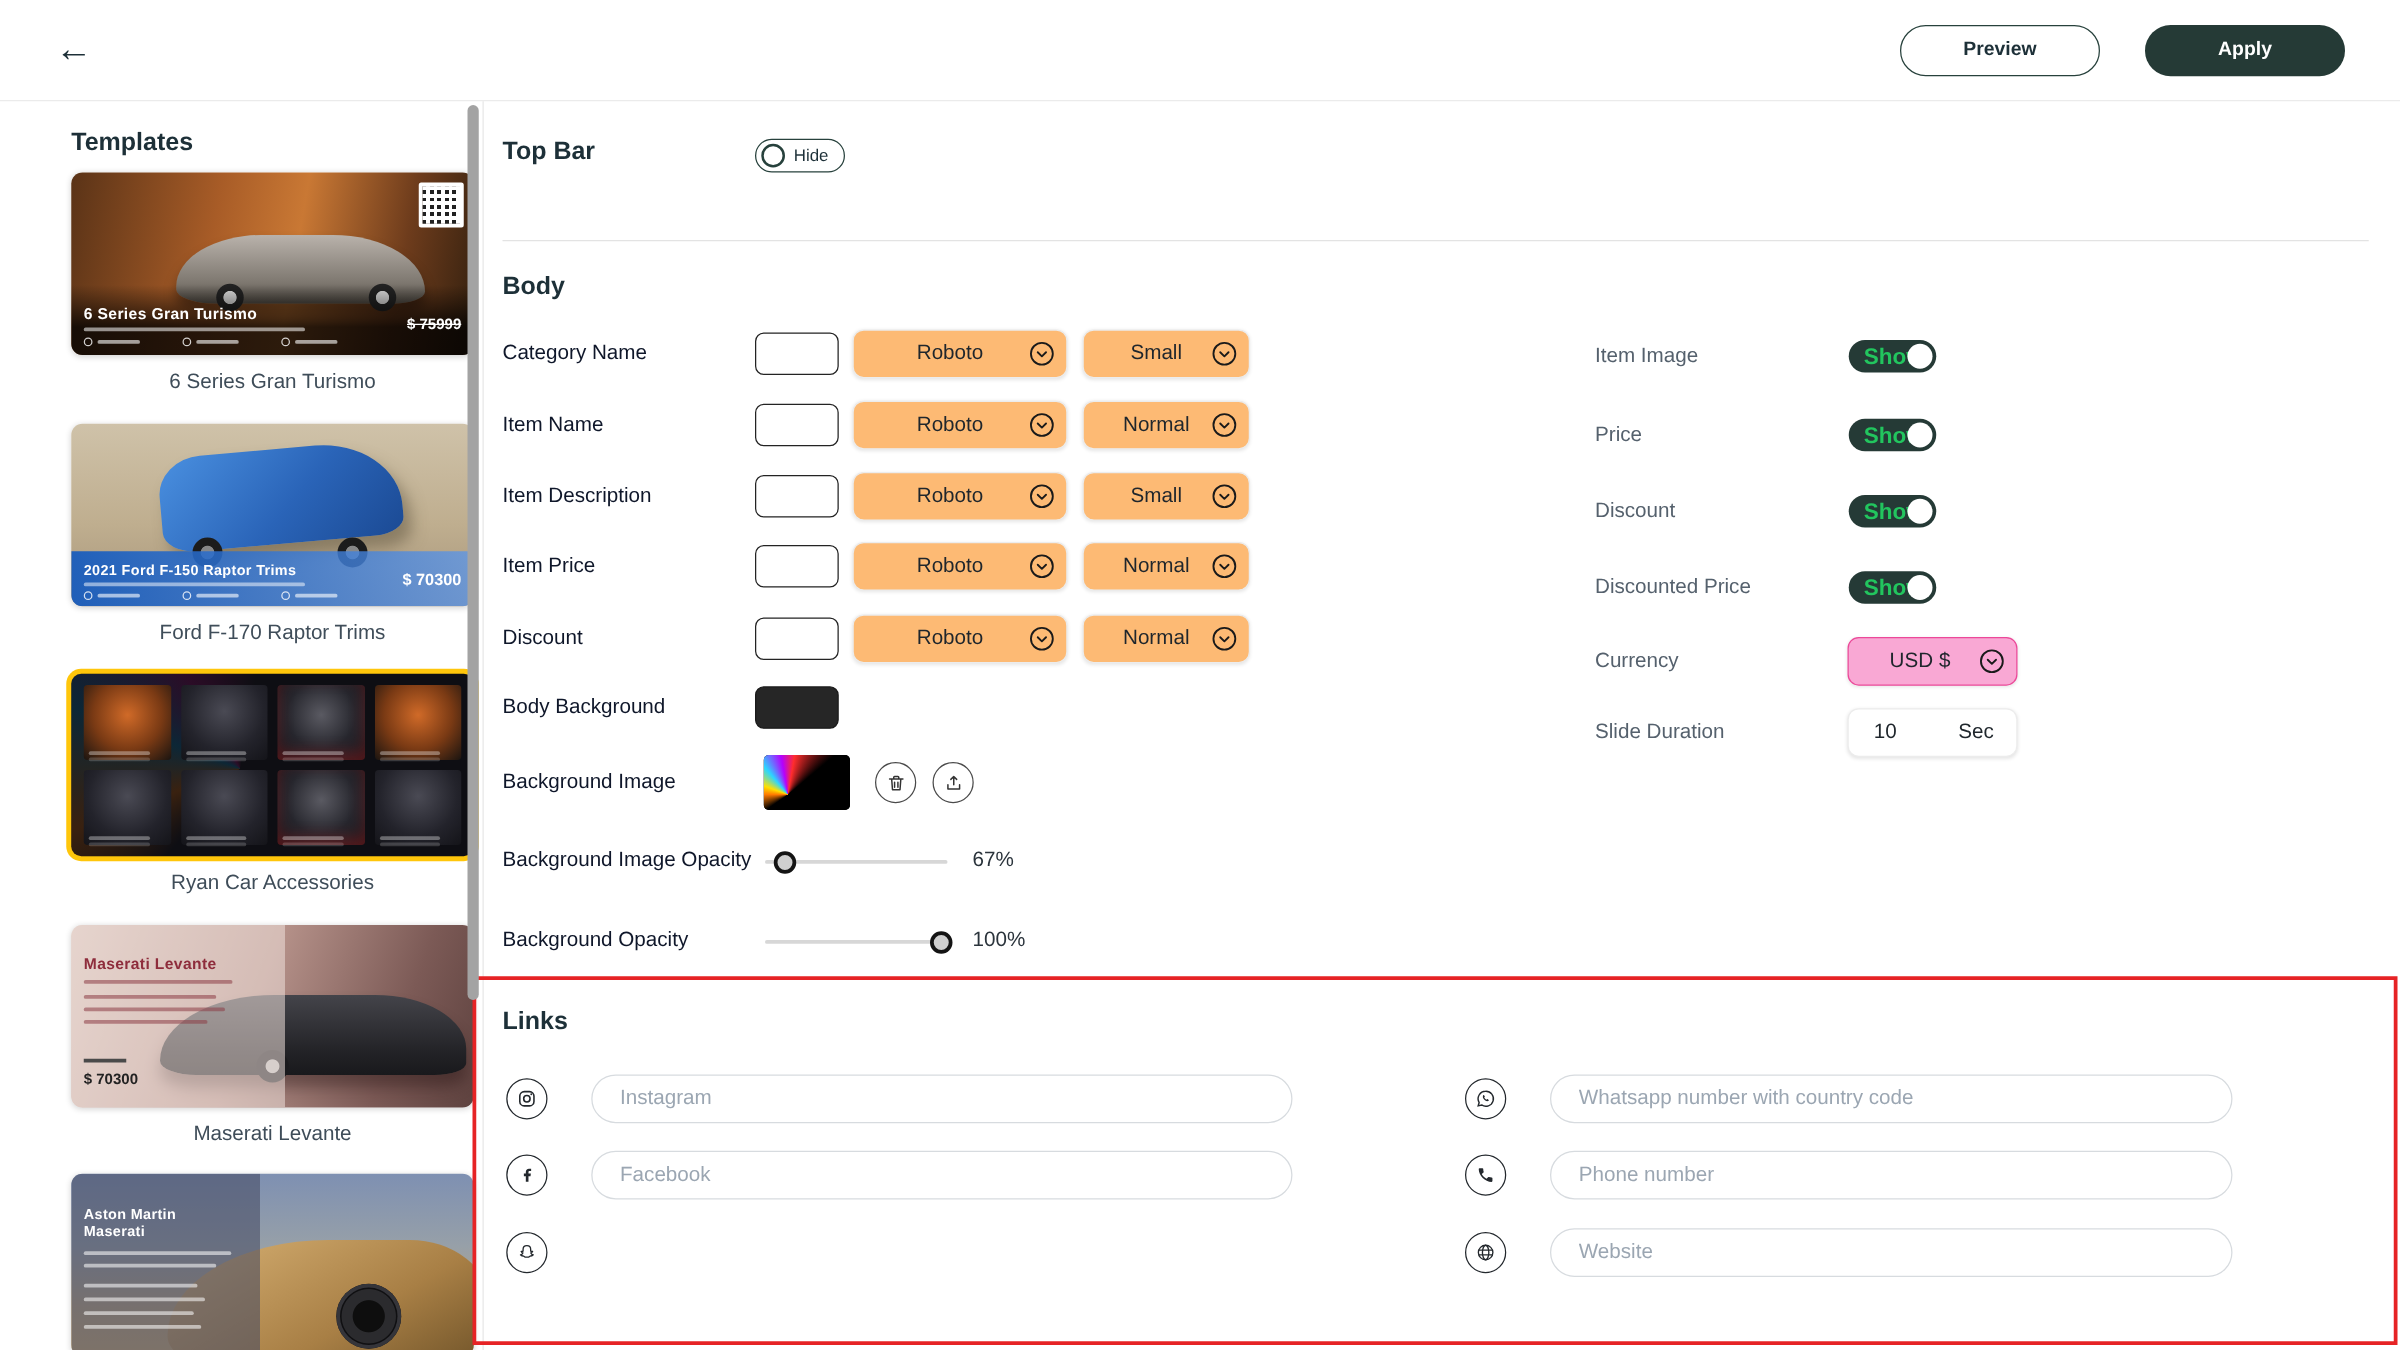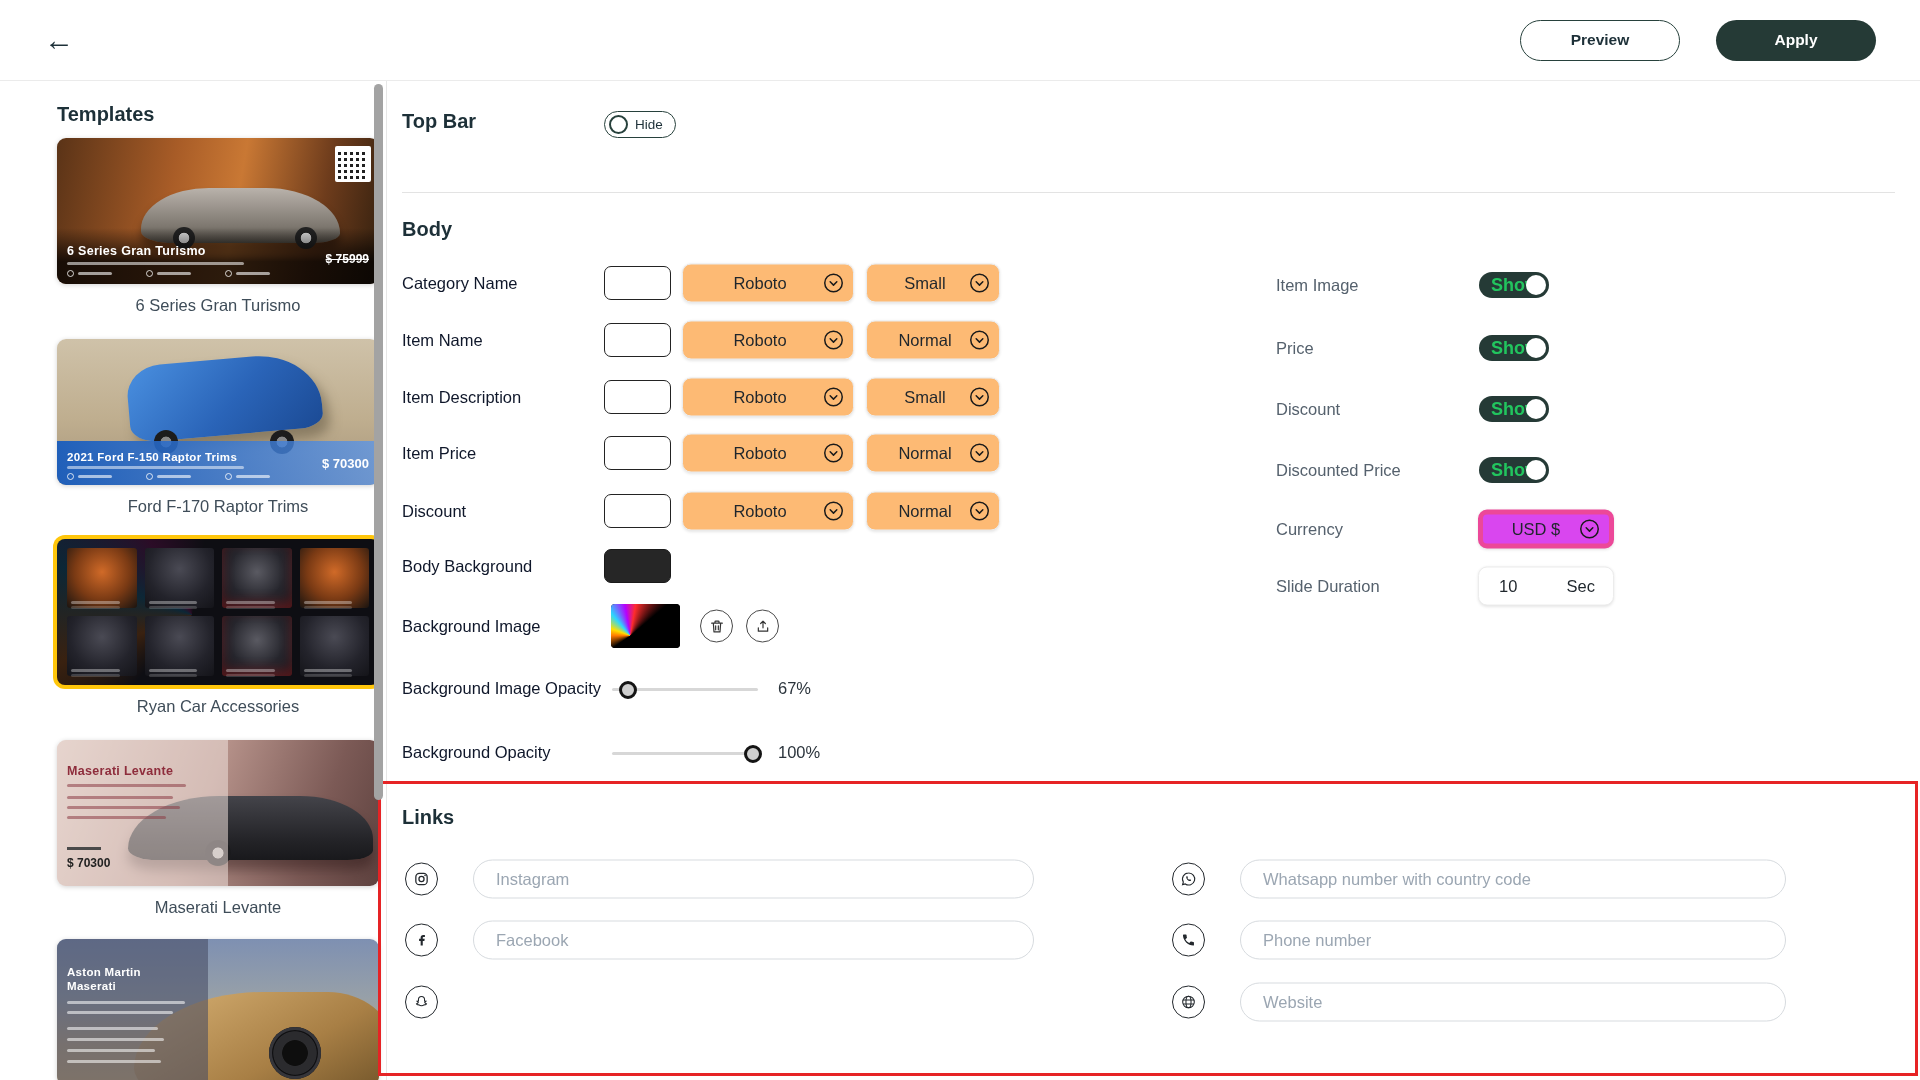--- a/index.html
+++ b/index.html
@@ -110,21 +110,21 @@
   .slider { position:absolute; left:210px; top:50%; width:146px; height:3px; background:#d7d7d7; border-radius:2px; }
   .slider .thumb { position:absolute; top:50%; transform:translateY(-50%); width:18px; height:18px; border-radius:50%; background:#cfcfcf; border:3px solid #141414; cursor:pointer; }
   .slider-value { position:absolute; left:376px; top:50%; transform:translateY(-50%); font-size:16.5px; color:#2b343c; }
 
   
   .r-row { position:absolute; left:1276px; width:420px; height:40px; }
   .r-row .row-label { position:absolute; left:0; top:50%; transform:translateY(-50%); font-size:16.5px; color:#55616d; }
   .show-toggle { position:absolute; left:203px; top:50%; transform:translateY(-50%); width:70px; height:26px; border-radius:14px; background:#253a36; display:flex; align-items:center; cursor:pointer; }
   .show-toggle .txt { color:#22c55e; font-size:18px; font-weight:bold; margin-left:12px; }
   .show-toggle .knob { position:absolute; right:3px; width:20px; height:20px; border-radius:50%; background:#fff; }
-  .r-select { position:absolute; left:202px; top:50%; transform:translateY(-50%); width:136px; height:39px; background:#d946ef; border:5px solid #ec4899; border-radius:9px; box-shadow:0 1px 3px rgba(0,0,0,.10); display:flex; align-items:center; cursor:pointer; }
+  .r-select { position:absolute; left:202px; top:50%; transform:translateY(-50%); width:136px; height:39px; background:#f9a8d4; border:1px solid #ec4899; border-radius:9px; box-shadow:0 1px 3px rgba(0,0,0,.10); display:flex; align-items:center; cursor:pointer; }
   .r-select .sel-val { flex:1; text-align:center; font-size:16.5px; color:#1f262c; padding-left:10px; }
   .duration-box { position:absolute; left:202px; top:50%; transform:translateY(-50%); width:136px; height:39px; background:#fff; border:1px solid #ececec; border-radius:9px; box-shadow:0 1px 3px rgba(0,0,0,.10); display:flex; align-items:center; justify-content:space-between; padding:0 18px 0 20px; }
   .duration-box .dur-val { font-size:16.5px; color:#1f262c; }
   .duration-box .dur-unit { font-size:16.5px; color:#1f262c; }
 
   
   .red-rect { position:absolute; left:378px; top:781px; width:1540px; height:295px; border:3px solid #e62325; pointer-events:none; z-index:20; }
   .link-row { position:absolute; height:44px; }
   .link-icon { position:absolute; left:0; top:50%; transform:translateY(-50%); width:33px; height:33px; border:1.4px solid #23282d; border-radius:50%; display:flex; align-items:center; justify-content:center; color:#23282d; }
   .link-icon svg { width:17px; height:17px; }

